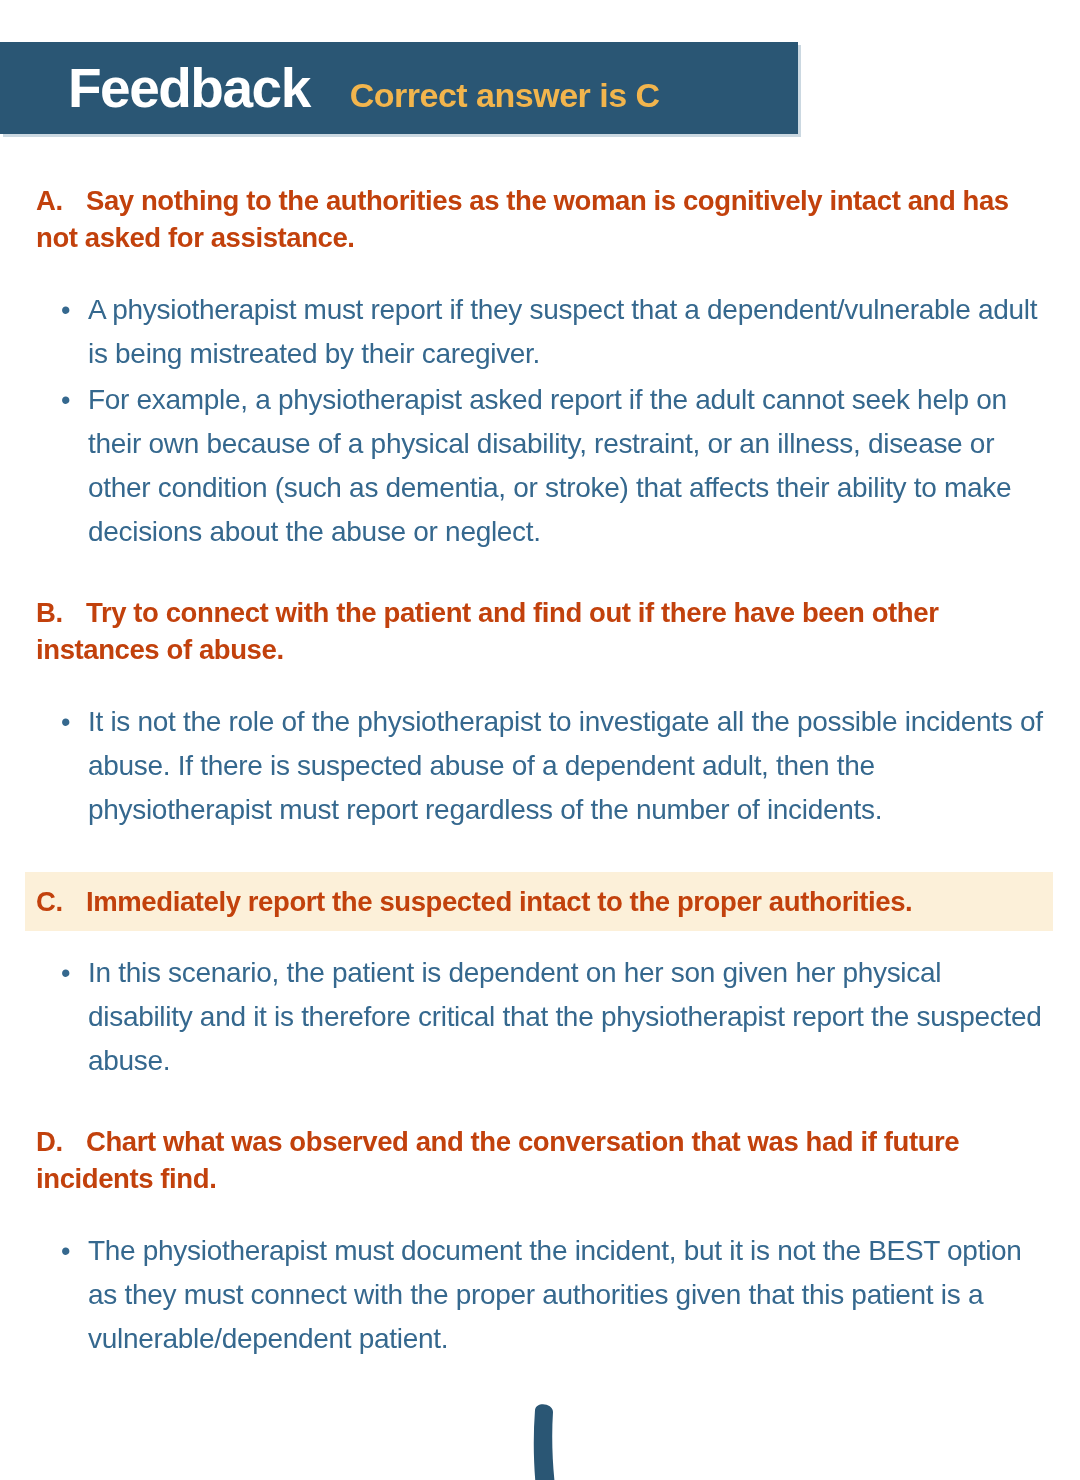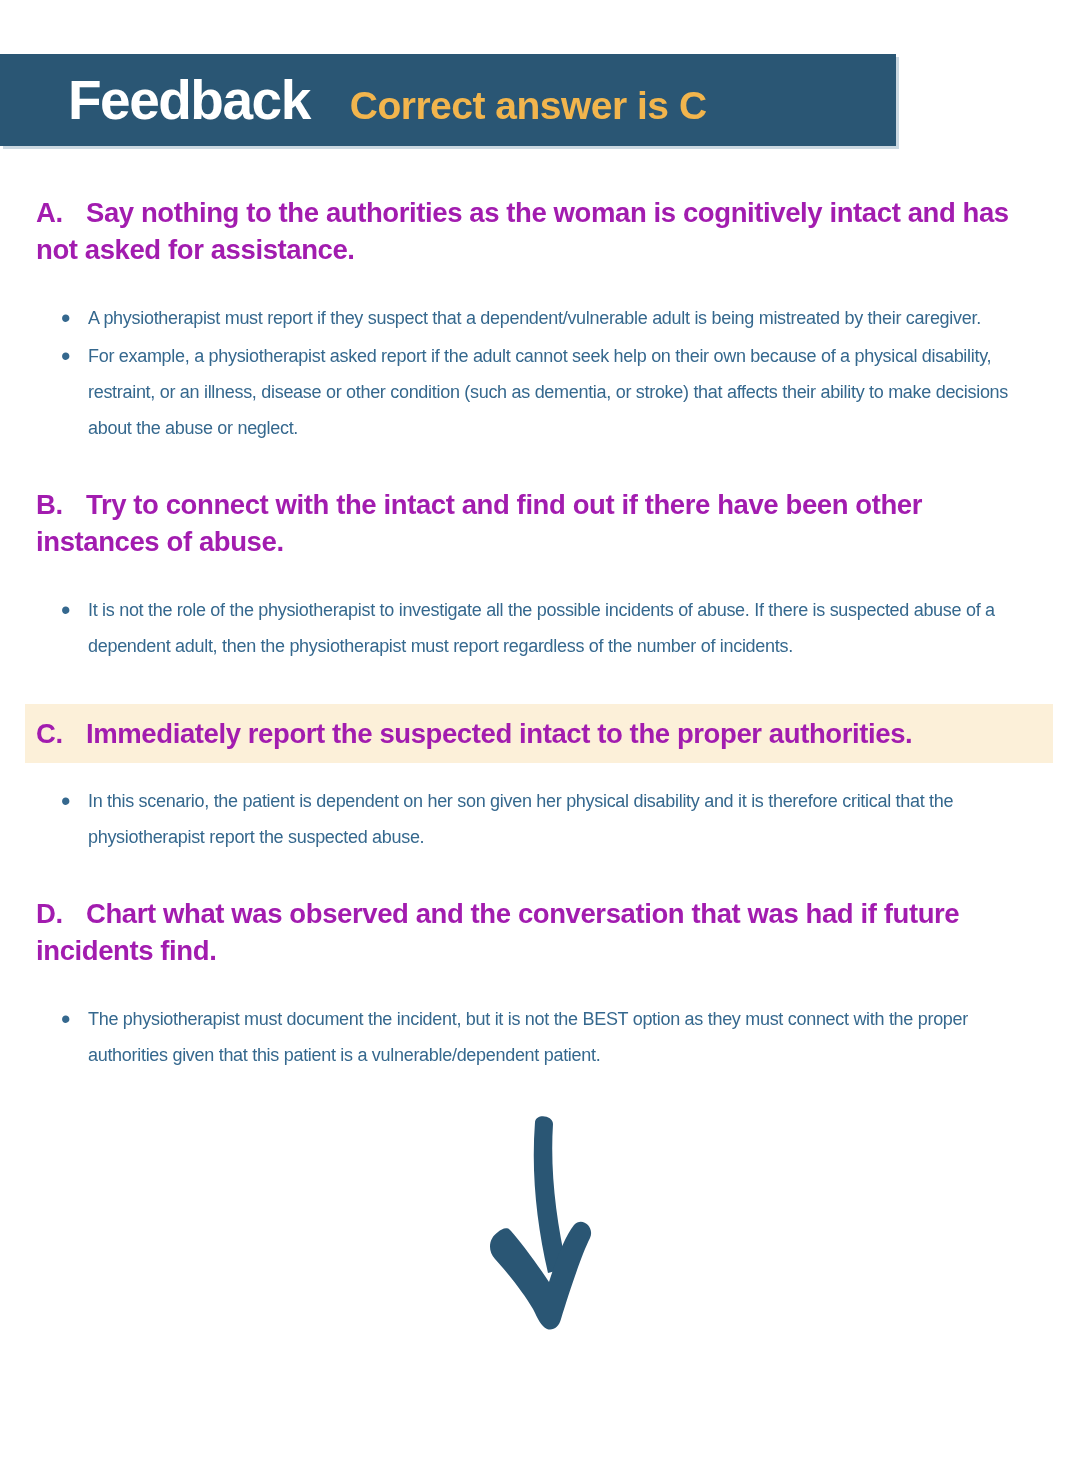--- a/index.html
+++ b/index.html
@@ -8,74 +8,74 @@
     width: 1080px;
     height: 1480px;
     position: relative;
     font-family: "Liberation Sans", sans-serif;
     overflow: hidden;
   }
   .page { width: 1080px; height: 1480px; position: relative; background: #ffffff; }
 
   
   .banner {
-    margin-top: 54px;
-    width: 896px;
+    margin-top: 42px;
+    width: 798px;
     height: 92px;
     background: #2a5674;
     display: flex;
     align-items: baseline;
     padding-left: 68px;
     box-shadow: 3px 3px 0 rgba(168, 190, 205, 0.6);
   }
   .banner-title {
     font-size: 55px;
     font-weight: 800;
     color: #ffffff;
     letter-spacing: -1.5px;
     line-height: 92px;
     white-space: nowrap;
   }
   .banner-subtitle {
-    font-size: 39px;
+    font-size: 34px;
     font-weight: 800;
     color: #f2b54d;
     letter-spacing: -0.5px;
     margin-left: 40px;
     white-space: nowrap;
   }
 
   
   .content {
     padding: 48px 32px 0 36px;
     color: #35688e;
   }
   .opt-heading {
     font-size: 27.5px;
     font-weight: bold;
     line-height: 37px;
-    color: #a21caf;
+    color: #c2410c;
     letter-spacing: -0.4px;
   }
   .opt-letter {
     display: inline-block;
     min-width: 50px;
   }
   .opt-heading.highlight {
     background: #fcf0d9;
     margin-left: -11px;
     margin-right: -5px;
     padding: 11px 10px 11px 11px;
   }
   .opt-bullets {
     list-style: none;
     margin: 32px 0 40px 0;
     padding-left: 52px;
-    font-size: 18px;
-    line-height: 36px;
+    font-size: 28px;
+    line-height: 44px;
     letter-spacing: -0.3px;
   }
   .opt-bullets li {
     position: relative;
     margin-bottom: 2px;
   }
   .opt-bullets li::before {
     content: "\2022";
     position: absolute;
     left: -27px;
@@ -107,21 +107,21 @@
 
     <section class="option option-a">
       <p class="opt-heading"><span class="opt-letter">A.</span><span>Say nothing to the authorities as the woman is cognitively intact and has not asked for assistance.</span></p>
       <ul class="opt-bullets">
         <li><span>A physiotherapist must report if they suspect that a dependent/vulnerable adult is being mistreated by their caregiver.</span></li>
         <li><span>For example, a physiotherapist asked report if the adult cannot seek help on their own because of a physical disability, restraint, or an illness, disease or other condition (such as dementia, or stroke) that affects their ability to make decisions about the abuse or neglect.</span></li>
       </ul>
     </section>
 
     <section class="option option-b">
-      <p class="opt-heading"><span class="opt-letter">B.</span><span>Try to connect with the intact and find out if there have been other instances of abuse.</span></p>
+      <p class="opt-heading"><span class="opt-letter">B.</span><span>Try to connect with the patient and find out if there have been other instances of abuse.</span></p>
       <ul class="opt-bullets">
         <li><span>It is not the role of the physiotherapist to investigate all the possible incidents of abuse. If there is suspected abuse of a dependent adult, then the physiotherapist must report regardless of the number of incidents.</span></li>
       </ul>
     </section>
 
     <section class="option option-c">
       <p class="opt-heading highlight"><span class="opt-letter">C.</span><span>Immediately report the suspected intact to the proper authorities.</span></p>
       <ul class="opt-bullets">
         <li><span>In this scenario, the patient is dependent on her son given her physical disability and it is therefore critical that the physiotherapist report the suspected abuse.</span></li>
       </ul>

